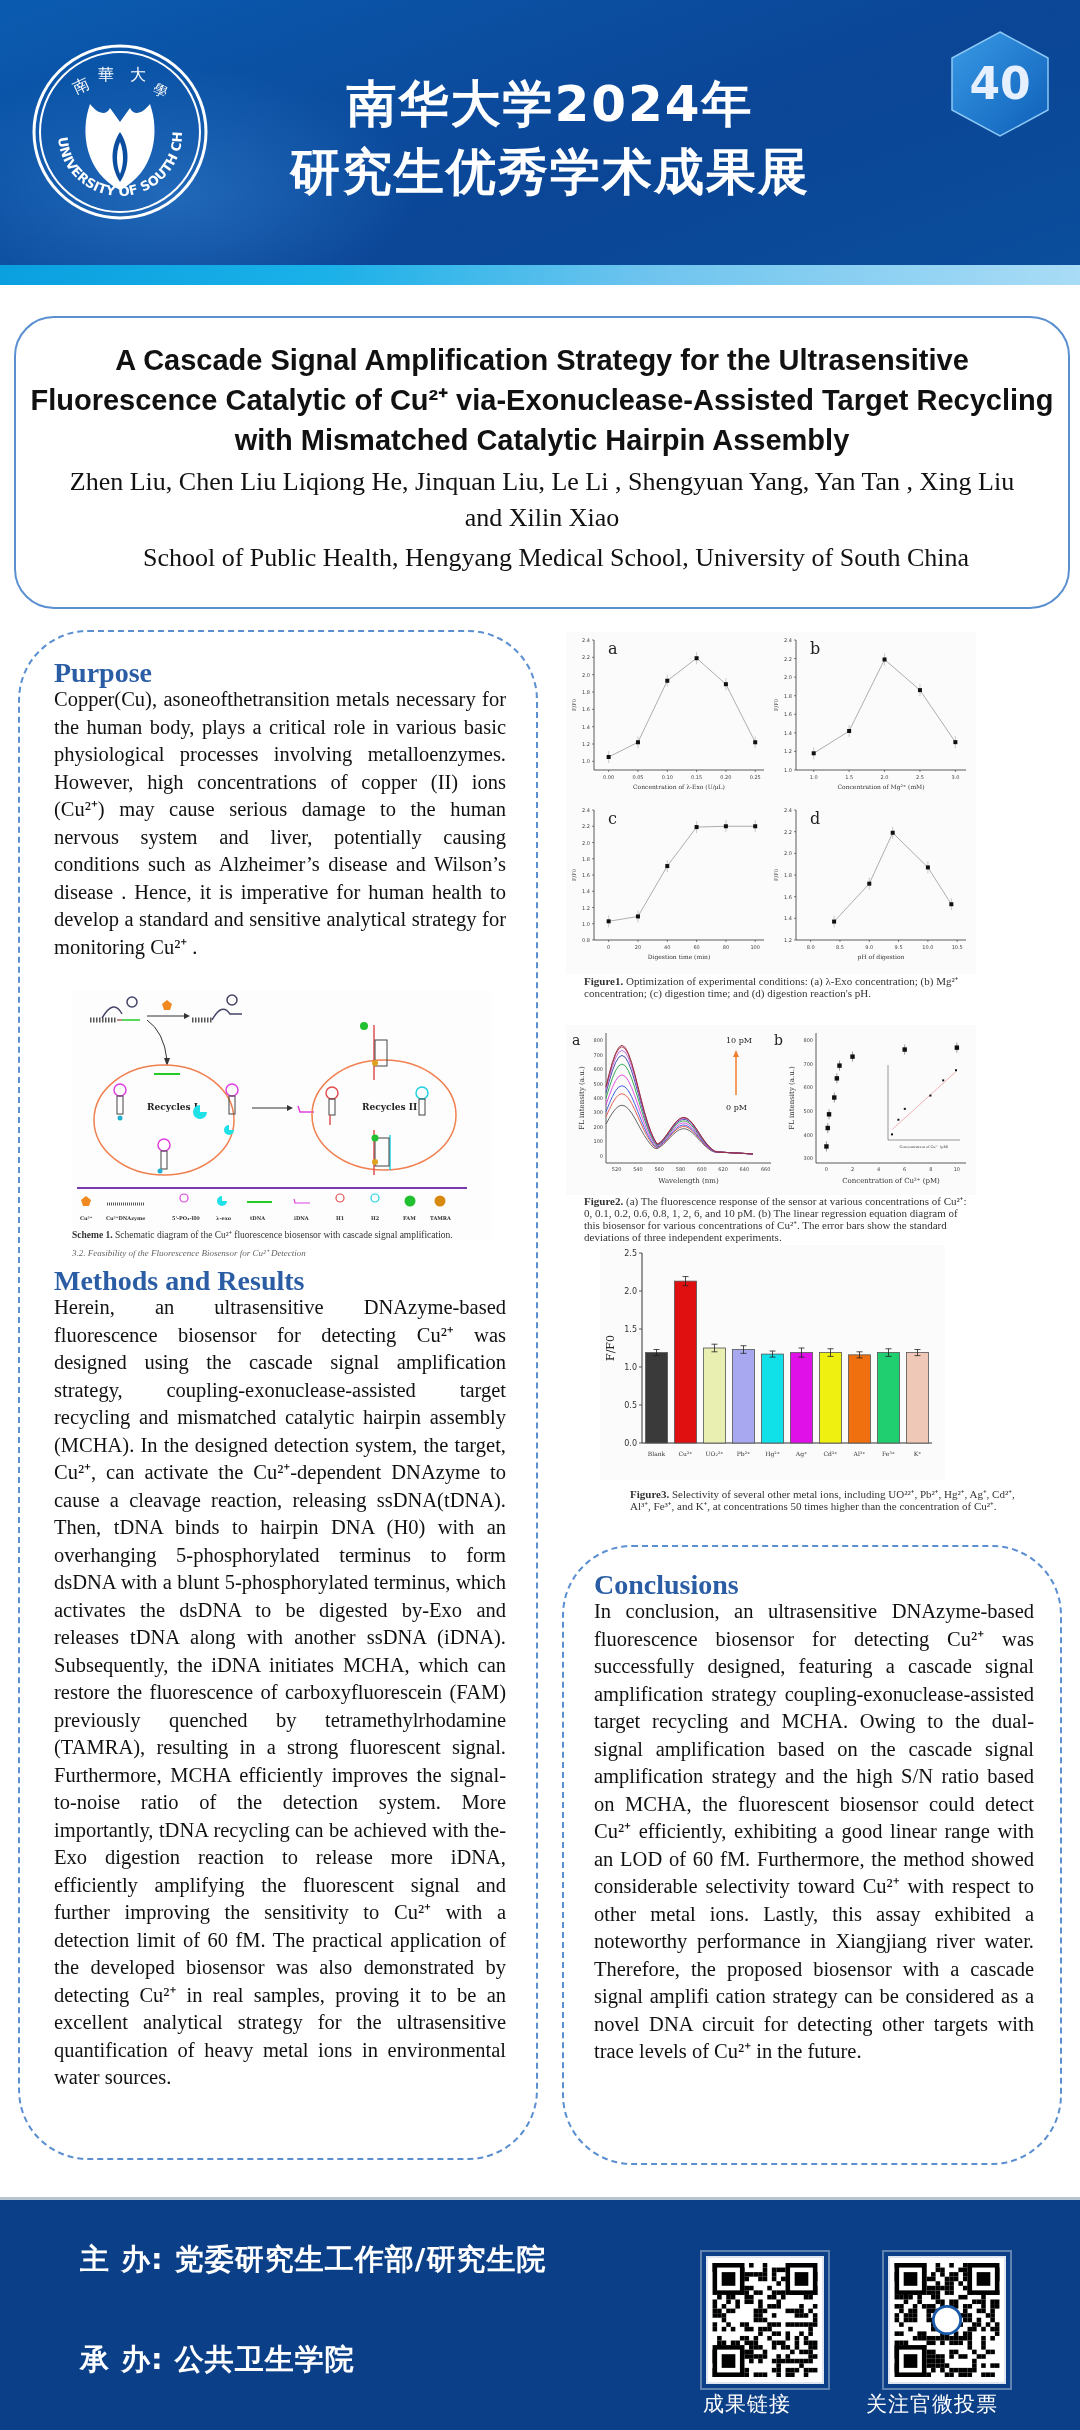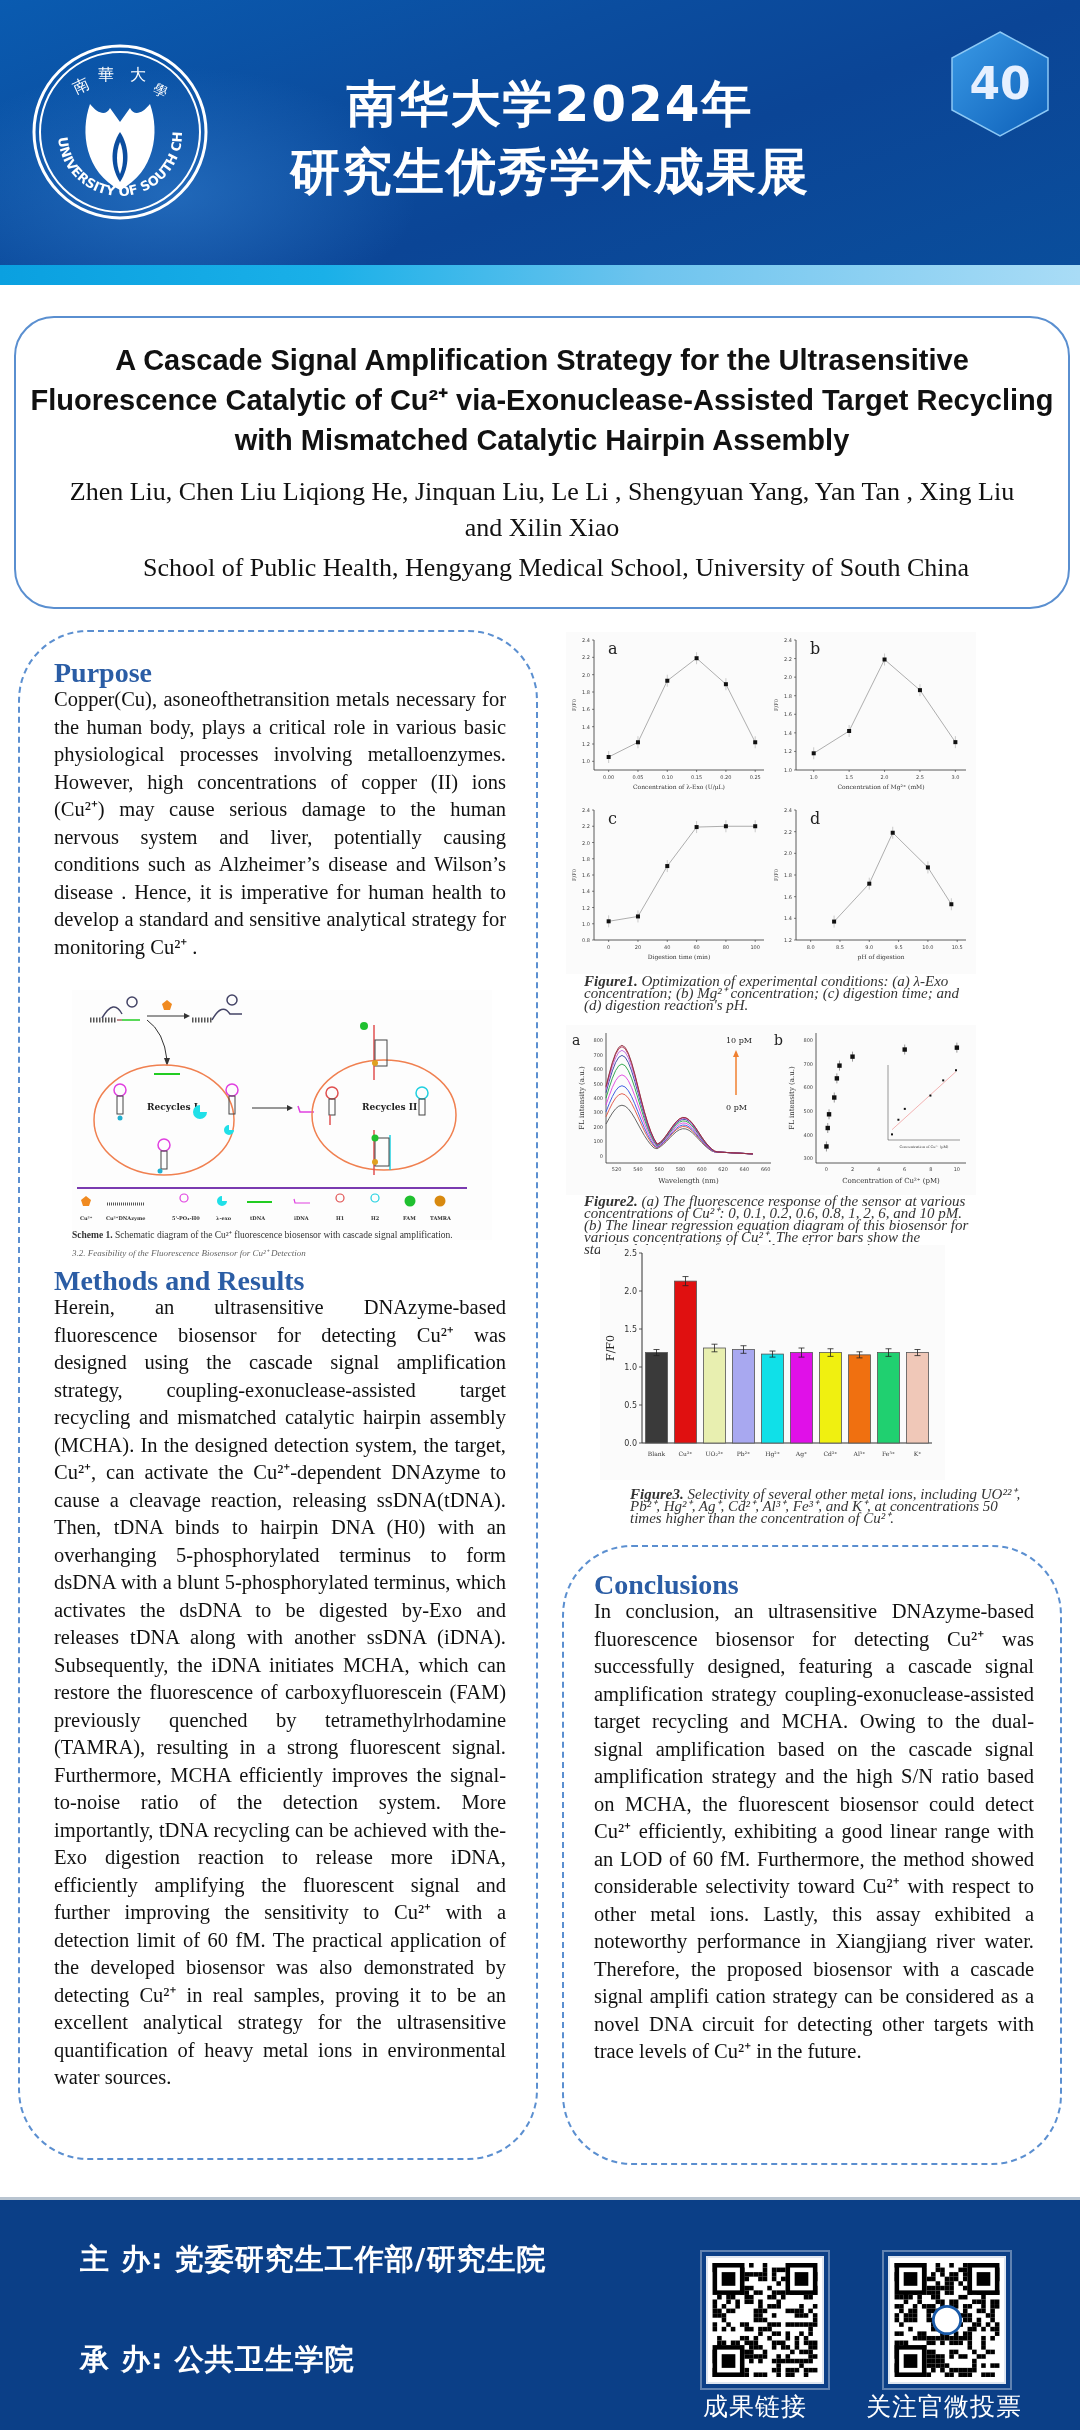--- a/index.html
+++ b/index.html
@@ -17,21 +17,21 @@
   .header-title { position: absolute; left: 260px; top: 70px; width: 580px; text-align: center; color: #fff;
     font-family: "DejaVu Sans", sans-serif; font-weight: bold; font-size: 50px; line-height: 68px; letter-spacing: 2px; }
   .badge { position: absolute; left: 948px; top: 30px; width: 104px; height: 108px; }
   .badge-text { position: absolute; left: 0; top: 28px; width: 104px; text-align: center; color: #e6f0ff;
     font-family: "DejaVu Sans", sans-serif; font-weight: bold; font-size: 44px; }
 
   
   .title-card { position: absolute; left: 14px; top: 316px; width: 1056px; height: 293px;
     border: 2px solid #5a8fd0; border-radius: 40px; text-align: center; padding-top: 22px; }
   .paper-title { font-family: Liberation Sans, sans-serif; font-weight: bold; font-size: 29px; line-height: 40px; color: #111; }
-  .authors { font-size: 26px; line-height: 36px; margin-top: 14px; padding: 0 52px; }
+  .authors { font-size: 26px; line-height: 36px; margin-top: 4px; padding: 0 52px; }
   .affil { font-size: 26px; line-height: 36px; margin-top: 4px; padding-left: 28px; }
 
   
   .box { position: absolute; border: 2px dashed #5b8fd0; border-radius: 70px; }
   .box-left { left: 18px; top: 630px; width: 520px; height: 1530px; }
   .box-right { left: 562px; top: 1545px; width: 500px; height: 620px; }
   .sec { position: absolute; }
   .sec-h { font-family: "Liberation Serif", serif; font-weight: bold; font-size: 28px; color: #2b5da5; line-height: 26px; }
   .sec-p { font-family: "Liberation Serif", serif; font-size: 20.5px; line-height: 27.5px; color: #111; text-align: justify; }
   .sec-purpose { left: 54px; top: 660px; width: 452px; }
@@ -39,36 +39,36 @@
   .sec-concl { left: 594px; top: 1572px; width: 440px; }
 
   
   .scheme { position: absolute; left: 72px; top: 990px; width: 420px; height: 250px; background: #fdfdfd; }
   .scheme-cap { position: absolute; left: 72px; top: 1228px; width: 440px; font-size: 9.5px; color: #333; }
   .scheme-sub { position: absolute; left: 72px; top: 1246px; width: 440px; font-size: 9px; font-style: italic; color: #666; }
 
   
   .fig { position: absolute; background: #fbfbfb; }
   .fig1 { left: 566px; top: 632px; width: 410px; height: 342px; }
-  .fig-cap { position: absolute; font-size: 15px; line-height: 12px; color: #333; font-style: italic; }
+  .fig-cap { position: absolute; font-size: 11px; line-height: 12px; color: #333; }
   .fig1-cap { left: 584px; top: 975px; width: 390px; }
   .fig2 { left: 566px; top: 1025px; width: 410px; height: 170px; }
   .fig2-cap { left: 584px; top: 1195px; width: 390px; }
   .fig3 { left: 600px; top: 1245px; width: 345px; height: 235px; }
   .fig3-cap { left: 590px; top: 1488px; width: 400px; margin-left: 40px; }
 
   
   .footer { position: absolute; left: 0; top: 2200px; width: 1080px; height: 230px; background: #0b3f87; }
   .footer-divider { position: absolute; left: 0; top: 2197px; width: 1080px; height: 3px; background: #b8c4d0; }
   .footer-line { position: absolute; left: 80px; color: #fff; font-family: "DejaVu Sans", sans-serif; font-weight: bold; font-size: 29px; letter-spacing: 1px; }
   .fl1 { top: 2240px; }
   .fl2 { top: 2340px; }
   .qr { position: absolute; width: 118px; height: 128px; background: #fff; border: 2px solid #dfe6f0; }
   .qr-frame { position: absolute; width: 130px; height: 140px; border: 2px solid rgba(255,255,255,0.35); }
-  .qr-label { position: absolute; color: #fff; font-family: "DejaVu Sans", sans-serif; font-size: 25px; letter-spacing: 1px; }
+  .qr-label { position: absolute; color: #fff; font-family: "DejaVu Sans", sans-serif; font-size: 21px; letter-spacing: 1px; }
 </style>
 </head>
 <body>
 
 <div class="header">
   <svg class="logo" viewBox="0 0 180 180">
     <circle cx="90" cy="90" r="86" fill="none" stroke="#fff" stroke-width="3"></circle>
     <circle cx="90" cy="90" r="80" fill="none" stroke="#fff" stroke-width="2"></circle>
     <path id="arcText" d="M 28 92 A 62 62 0 0 0 152 92" fill="none"></path>
     <text fill="#fff" font-family="DejaVu Sans, sans-serif" font-size="13" font-weight="bold"><textPath href="#arcText" startOffset="2%">UNIVERSITY OF SOUTH CHINA</textPath></text>

